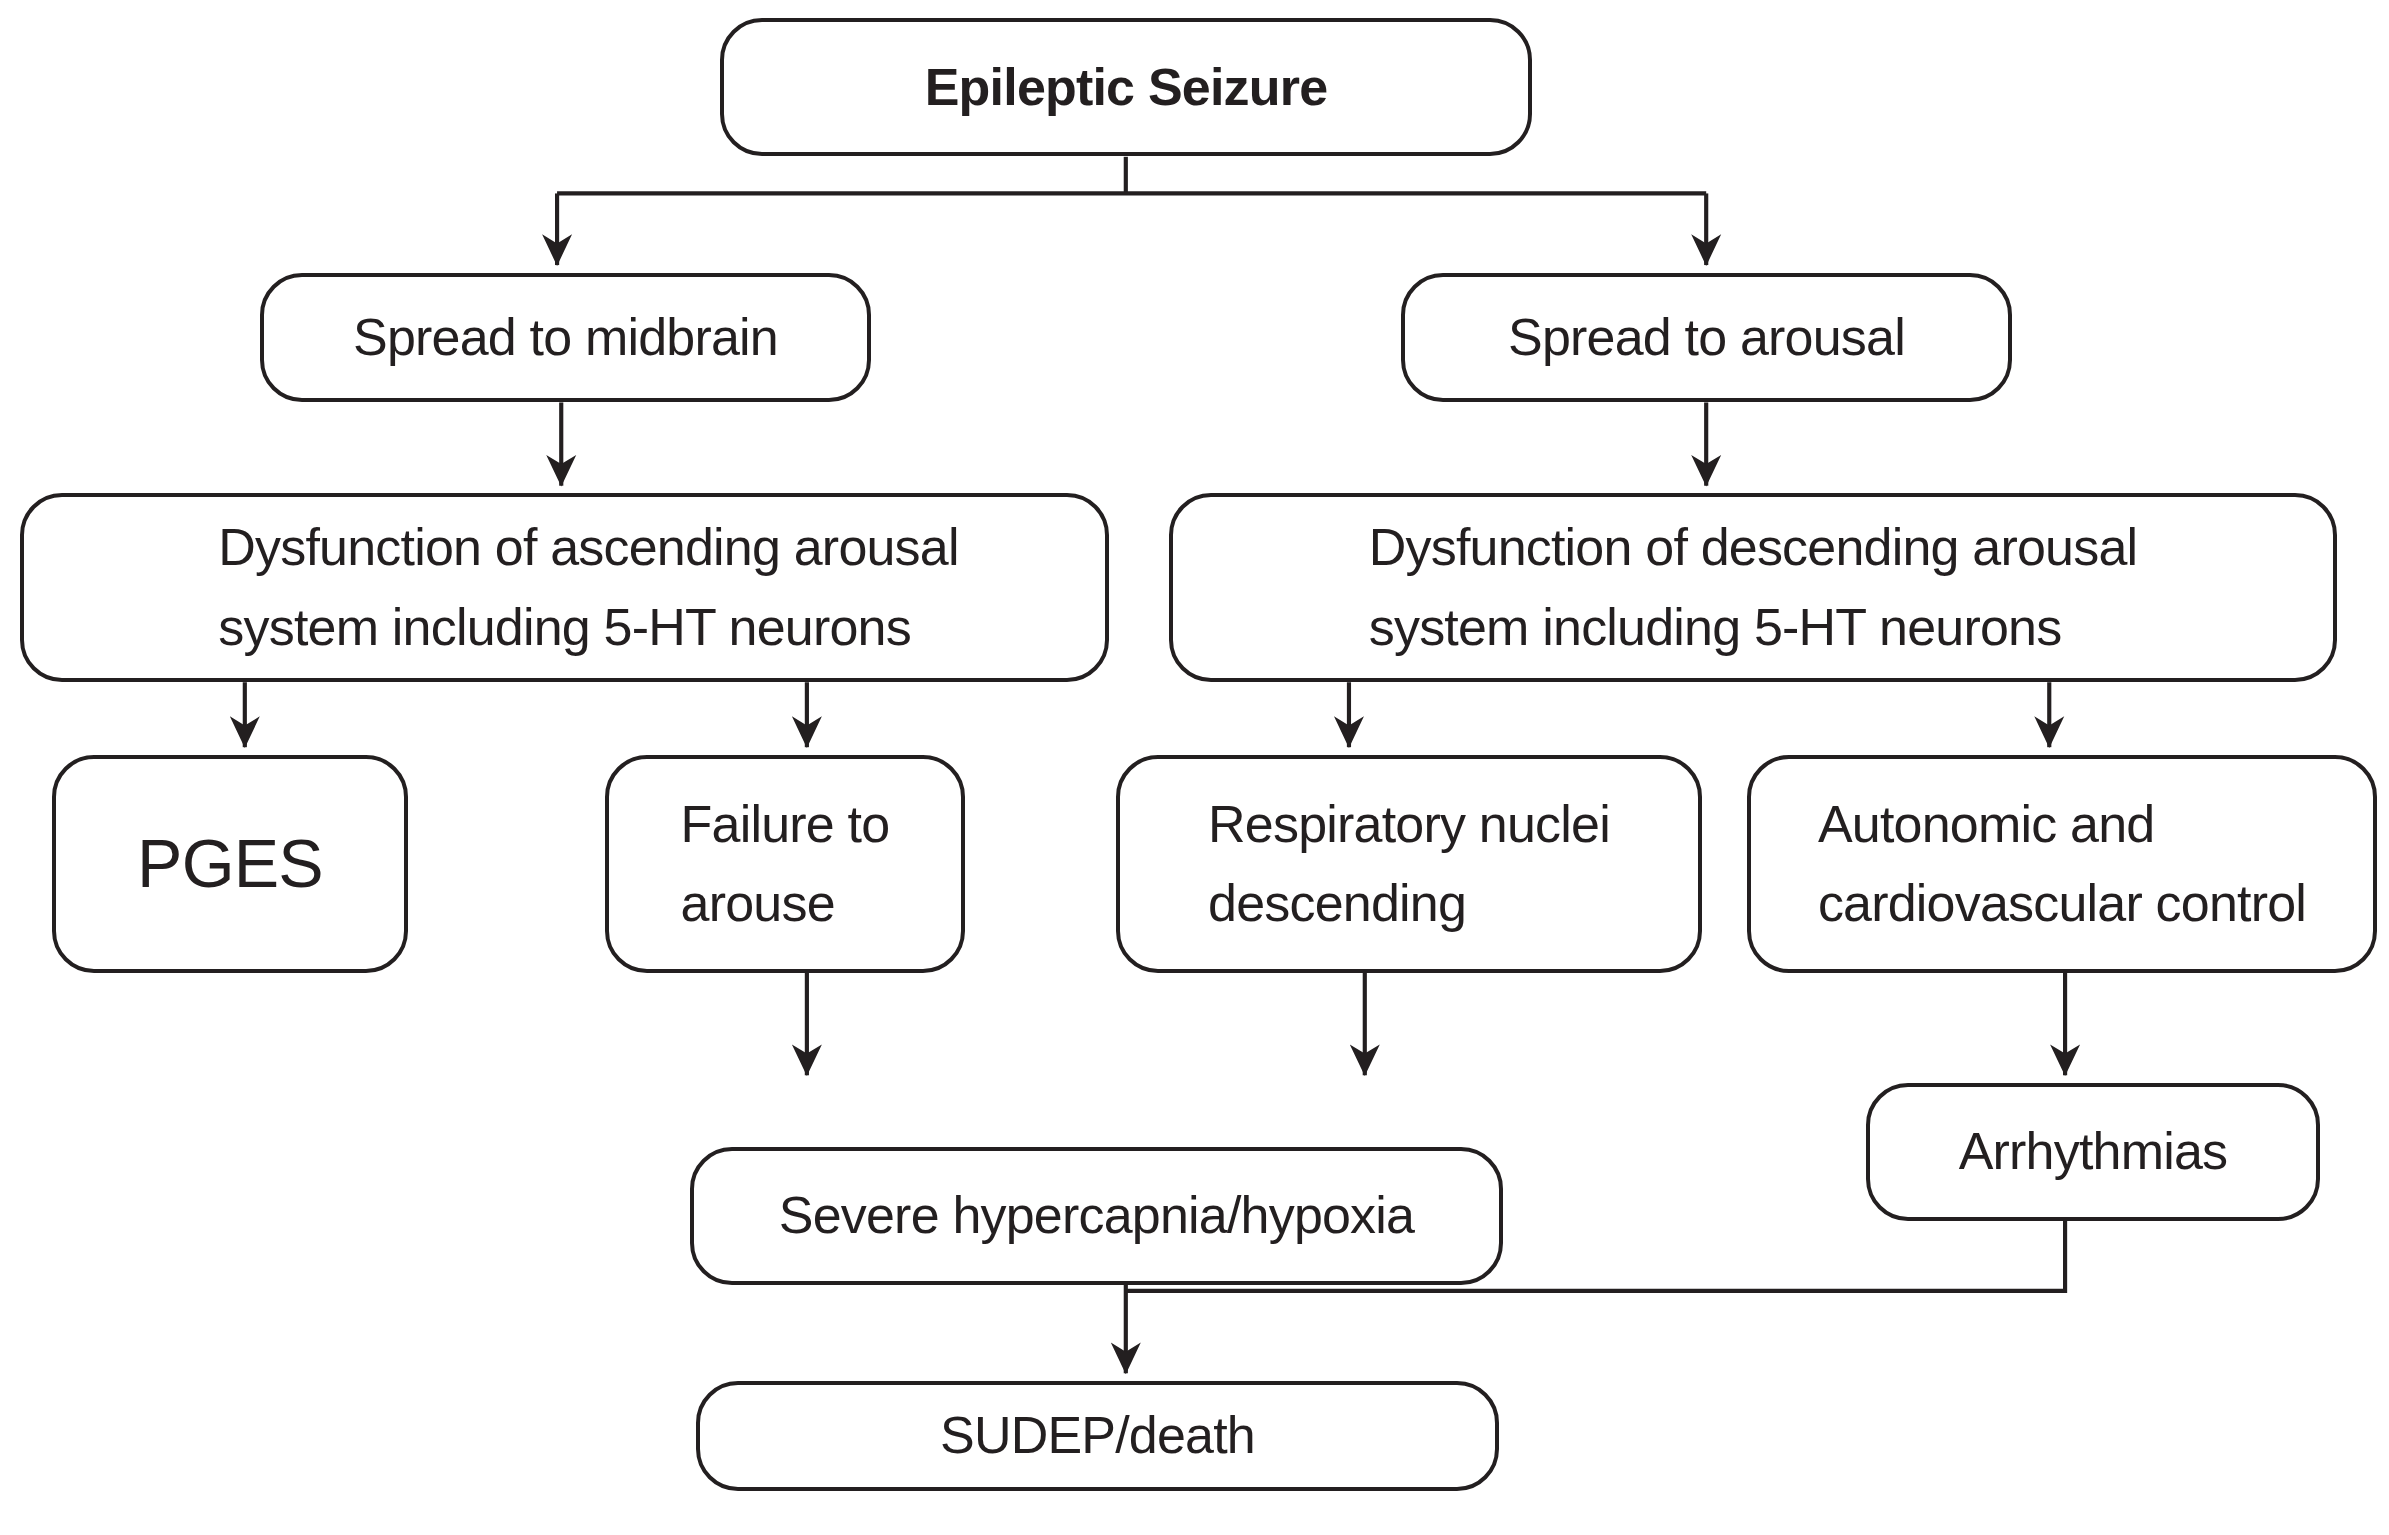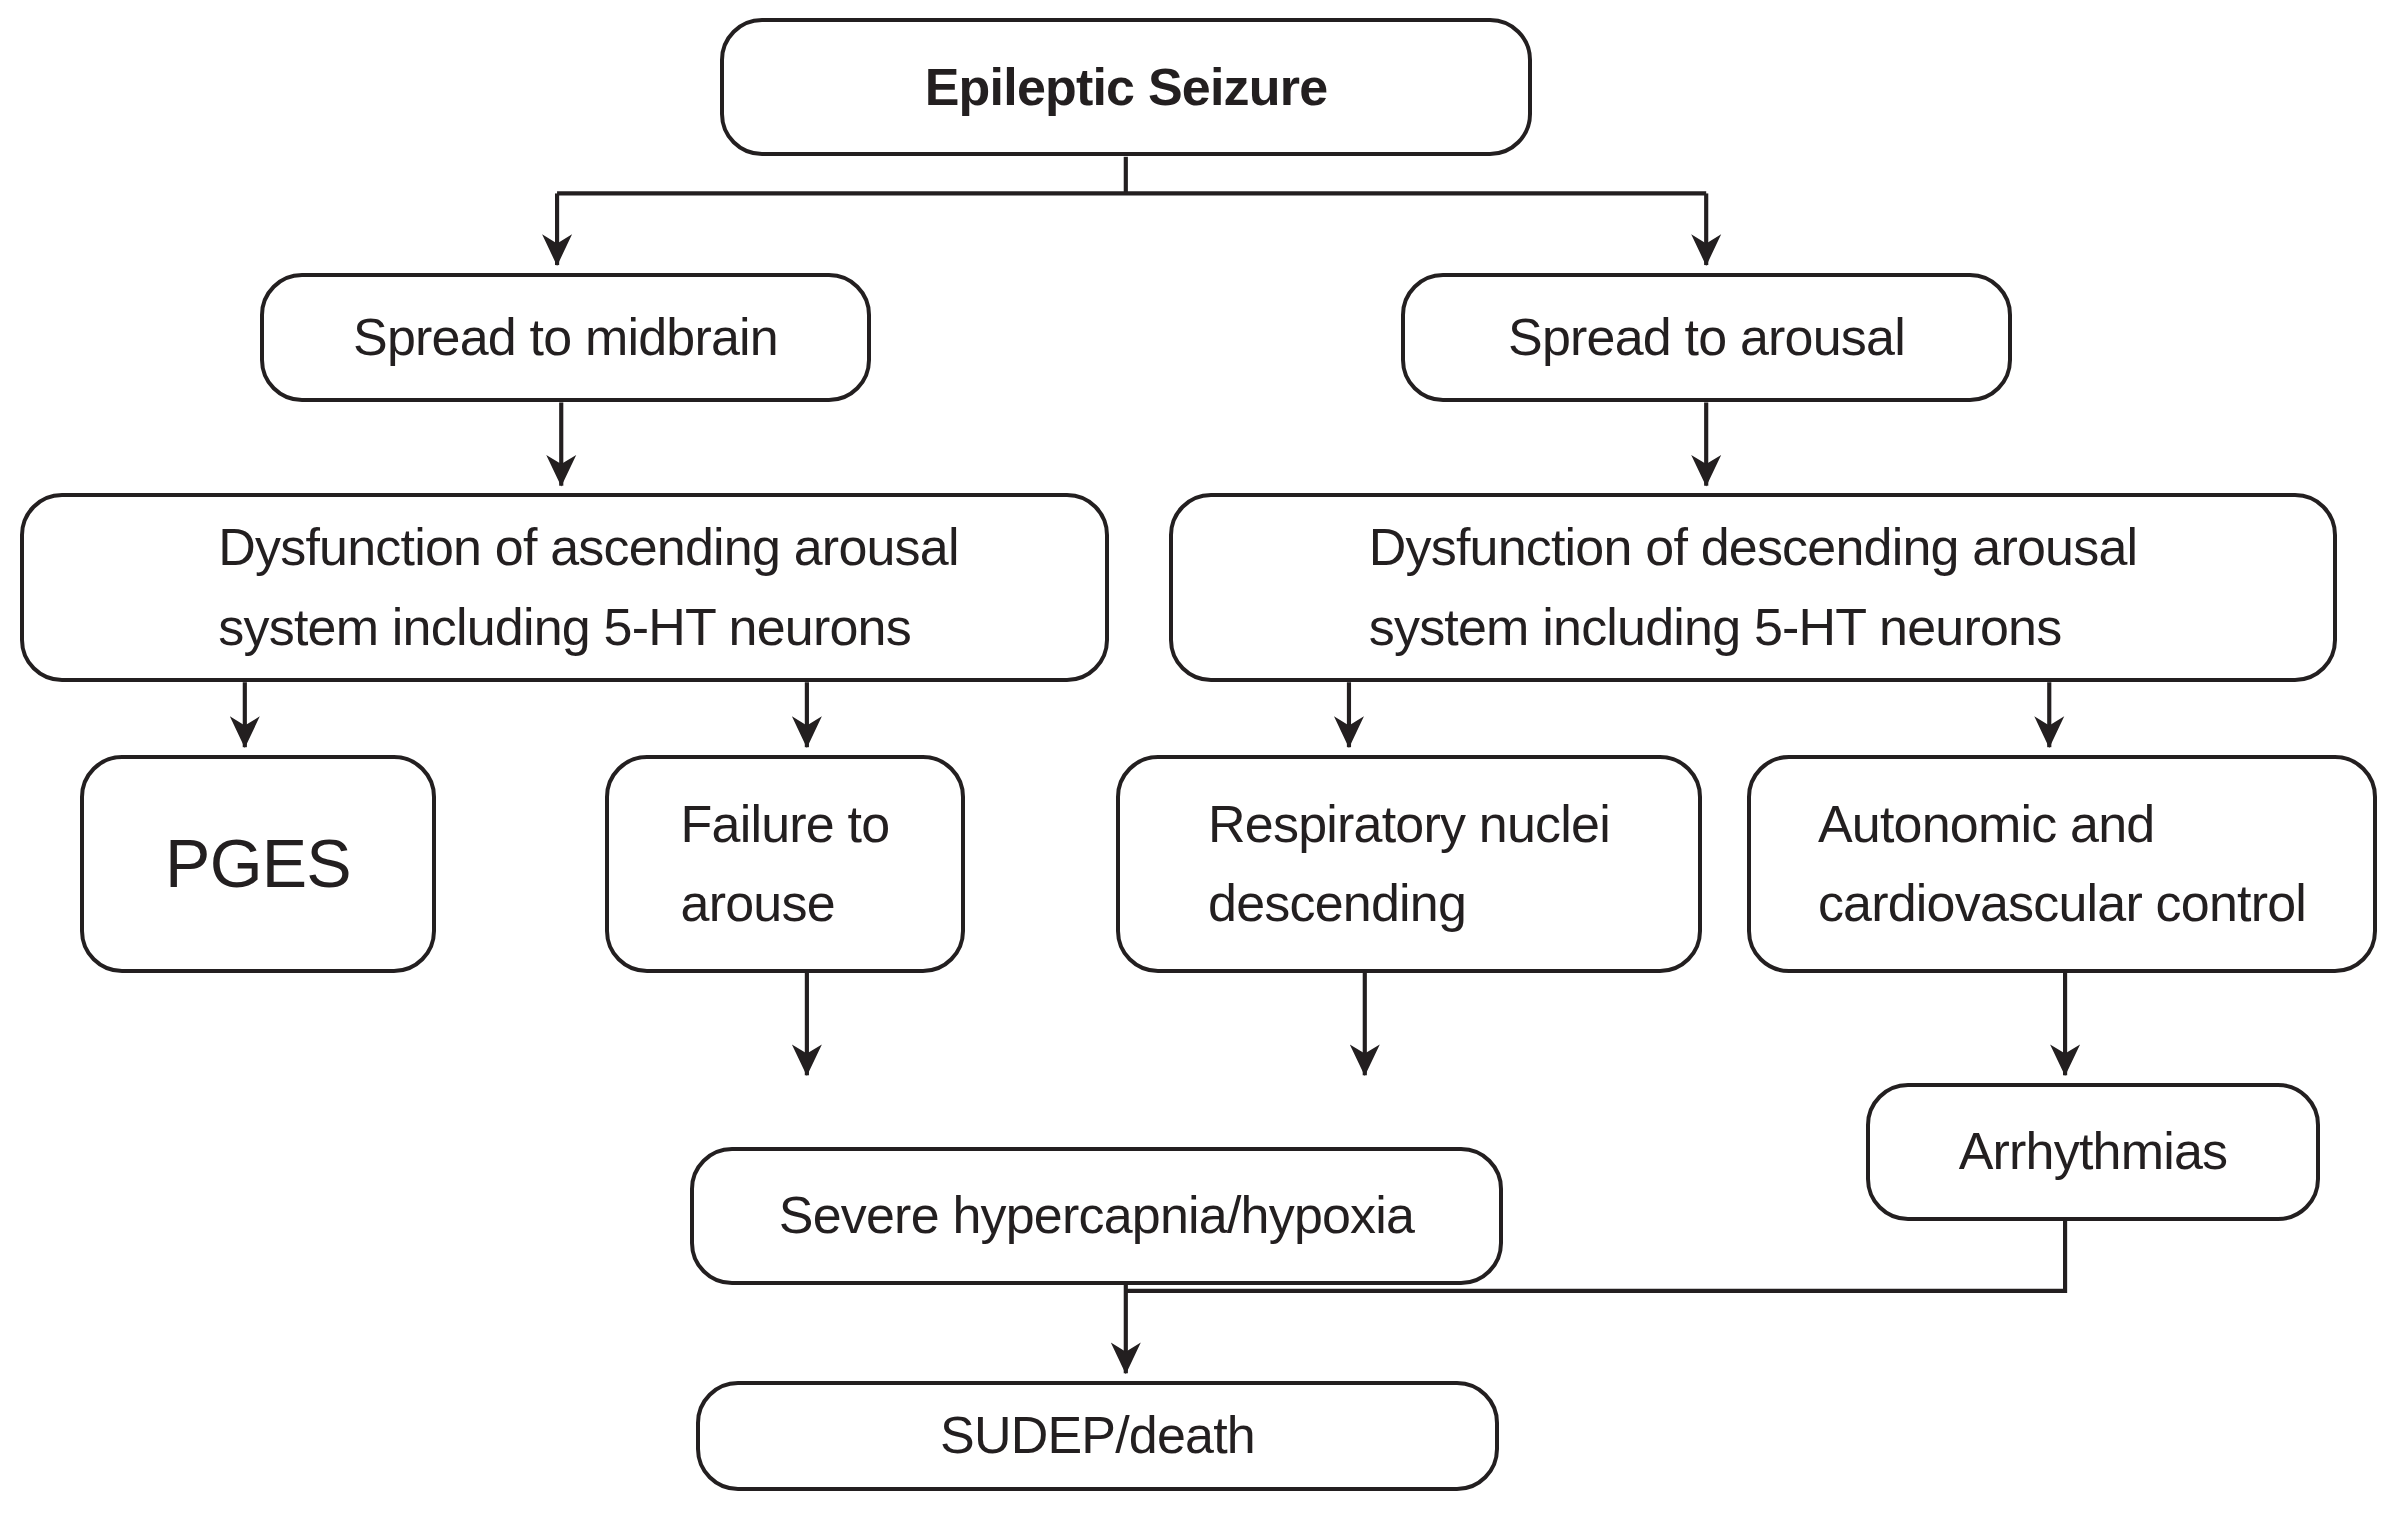--- a/index.html
+++ b/index.html
@@ -76,21 +76,21 @@
   <div class="node" style="left:20px; top:493px; width:1089px; height:189px;padding-left:48px;">
     <span>Dysfunction of ascending arousal
 system including 5-HT neurons</span>
   </div>
 
   <div class="node" style="left:1169px; top:493px; width:1168px; height:189px;">
     <span>Dysfunction of descending arousal
 system including 5-HT neurons</span>
   </div>
 
-  <div class="node node--big" style="left:52px; top:755px; width:356px; height:218px;margin-left:28px;">
+  <div class="node node--big" style="left:52px; top:755px; width:356px; height:218px;">
     <span>PGES</span>
   </div>
 
   <div class="node" style="left:605px; top:755px; width:360px; height:218px;">
     <span>Failure to
 arouse</span>
   </div>
 
   <div class="node" style="left:1116px; top:755px; width:586px; height:218px;">
     <span>Respiratory nuclei

